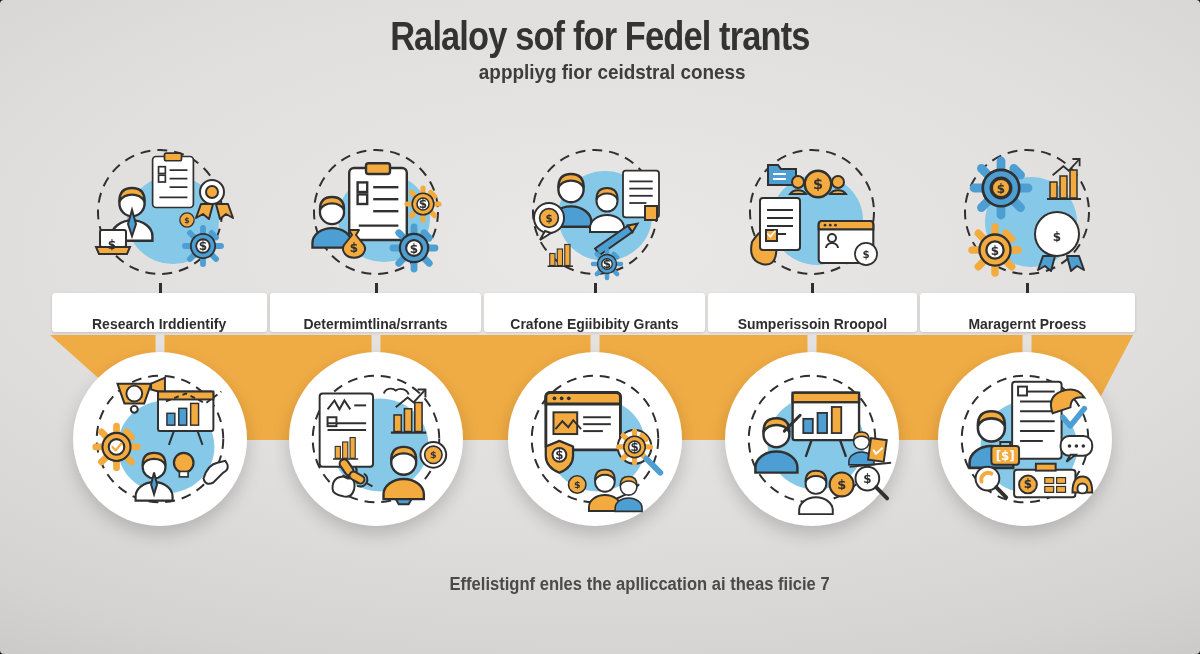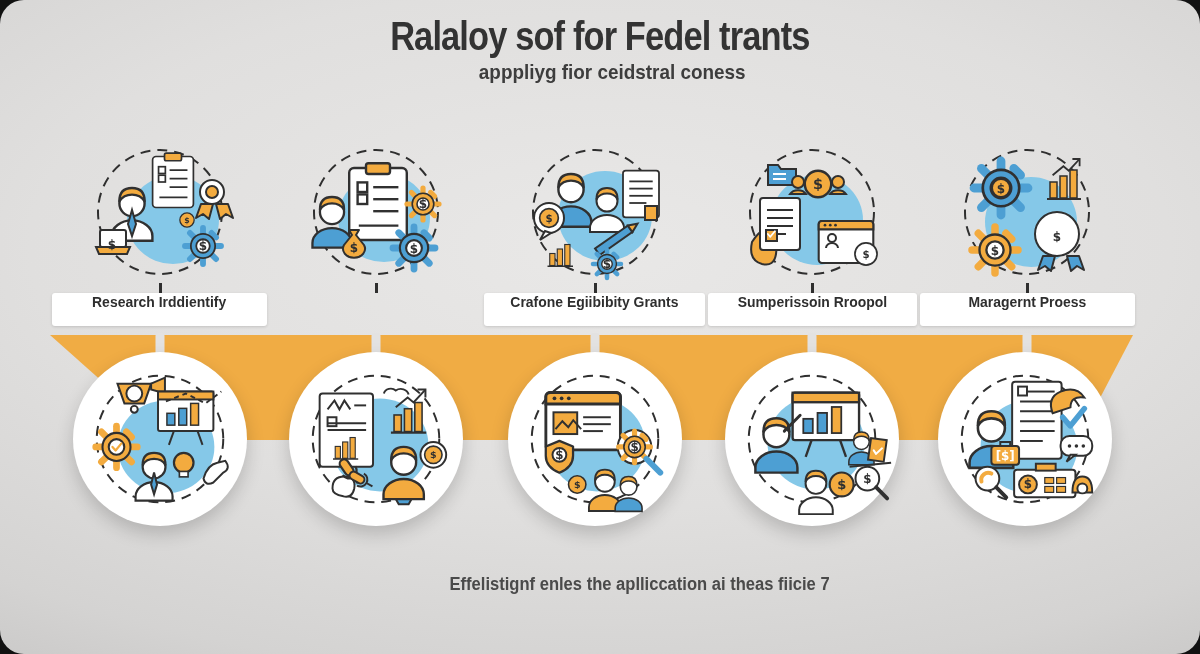--- a/index.html
+++ b/index.html
@@ -1,27 +1,27 @@
 <!DOCTYPE html>
 <html><head>
 <meta charset="utf-8">
 <style>
   html,body{margin:0;padding:0;background:#111;}
-  .stage{position:relative;width:1200px;height:654px;overflow:hidden;border-radius:24px;
+  .stage{position:relative;width:1200px;height:654px;overflow:hidden;border-radius:4px;
     background:radial-gradient(95% 80% at 50% 38%, #e9e8e7 0%, #e0dfde 50%, #d4d3d2 82%, #c7c6c5 100%);
     font-family:"Liberation Sans", sans-serif;}
   .hdr{position:absolute;left:0;top:14px;width:100%;text-align:center;}
   .title{display:inline-block;font-size:40px;font-weight:700;color:#333;letter-spacing:-1px;
     transform:scaleX(.86);transform-origin:center;margin:0;line-height:1.1;}
   .subtitle{display:block;margin-top:2px;padding-left:25px;}
   .subtitle span{display:inline-block;font-size:21px;font-weight:700;color:#3d3d3d;
     transform:scaleX(.9);transform-origin:center;}
   .tick{position:absolute;top:283px;width:3px;height:10px;background:#2f2f2f;}
-  .lbox{position:absolute;top:293px;height:33px;background:#fff;border-radius:3px;
-    box-shadow:0 1px 3px rgba(0,0,0,.14);display:flex;align-items:flex-start;justify-content:center;}
+  .lbox{position:absolute;top:293px;height:39px;background:#fff;border-radius:3px;
+    box-shadow:0 1px 3px rgba(0,0,0,.14);display:flex;align-items:flex-end;justify-content:center;}
   .lbox span{display:inline-block;font-size:15px;font-weight:700;color:#2e2e2e;white-space:nowrap;
     transform:scaleX(.93);transform-origin:center;}
   .bandsvg{position:absolute;left:0;top:0;width:1200px;height:654px;pointer-events:none;}
   .band{fill:#F0AC44;}
   .slit{fill:#e3e2e1;}
   .circle{position:absolute;top:352px;width:174px;height:174px;border-radius:50%;background:#fff;
     box-shadow:0 8px 18px rgba(0,0,0,.18);}
   .topicon{position:absolute;top:132px;width:180px;height:160px;}
   .ftr{position:absolute;left:0;top:574px;width:100%;text-align:center;padding-left:40px;}
   .ftr p{margin:0 0 9px 0;}
@@ -282,20 +282,23 @@
         <text y="7" text-anchor="middle" class="dol" font-size="20">$</text>
         <use href="#ribbon" color="#4D9FD3" transform="translate(-6,22)"></use>
         <use href="#ribbon" color="#4D9FD3" transform="translate(14,22) scale(-1,1)"></use>
       </g>
     </svg>
   </div>
 
   <div class="lbox" style="left:52px;width:215px">
     <span>Research Irddientify</span>
     </div>
+  <div class="lbox" style="left:270px;width:211px">
+    <span>Determimtlina/srrants</span>
+    </div>
   <div class="lbox" style="left:484px;width:221px">
     <span>Crafone Egiibibity Grants</span>
     </div>
   <div class="lbox" style="left:708px;width:209px">
     <span>Sumperissoin Rroopol</span>
     </div>
   <div class="lbox" style="left:920px;width:215px">
     <span>Maragernt Proess</span>
     </div>
 

